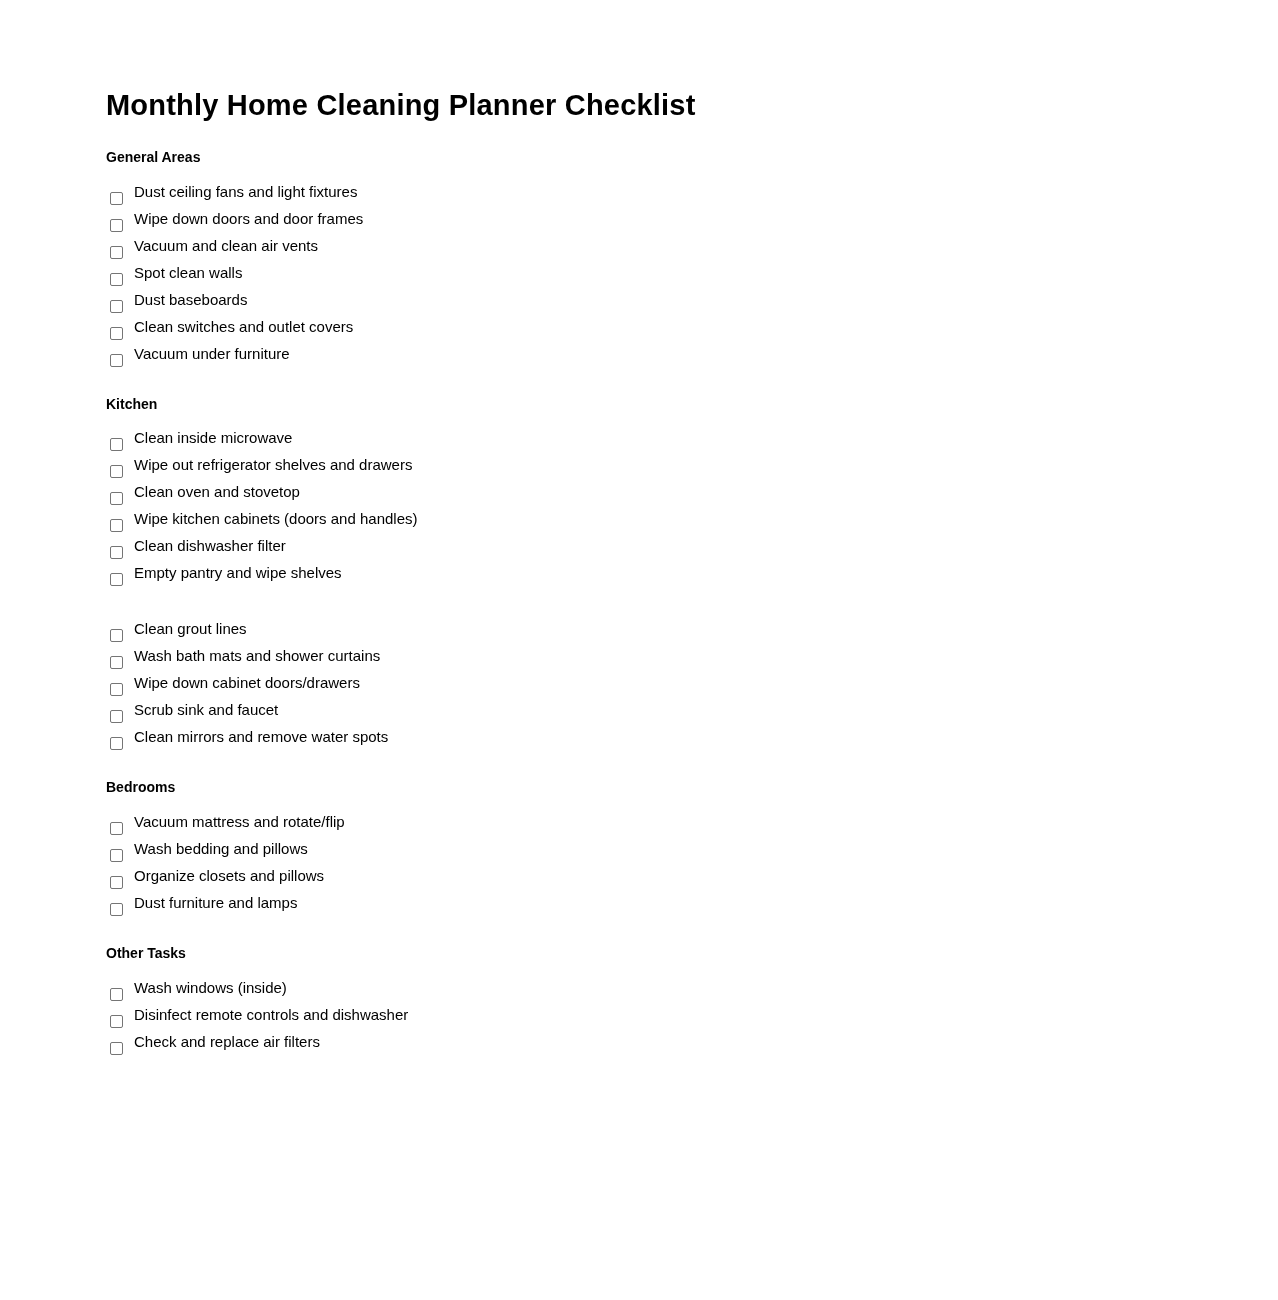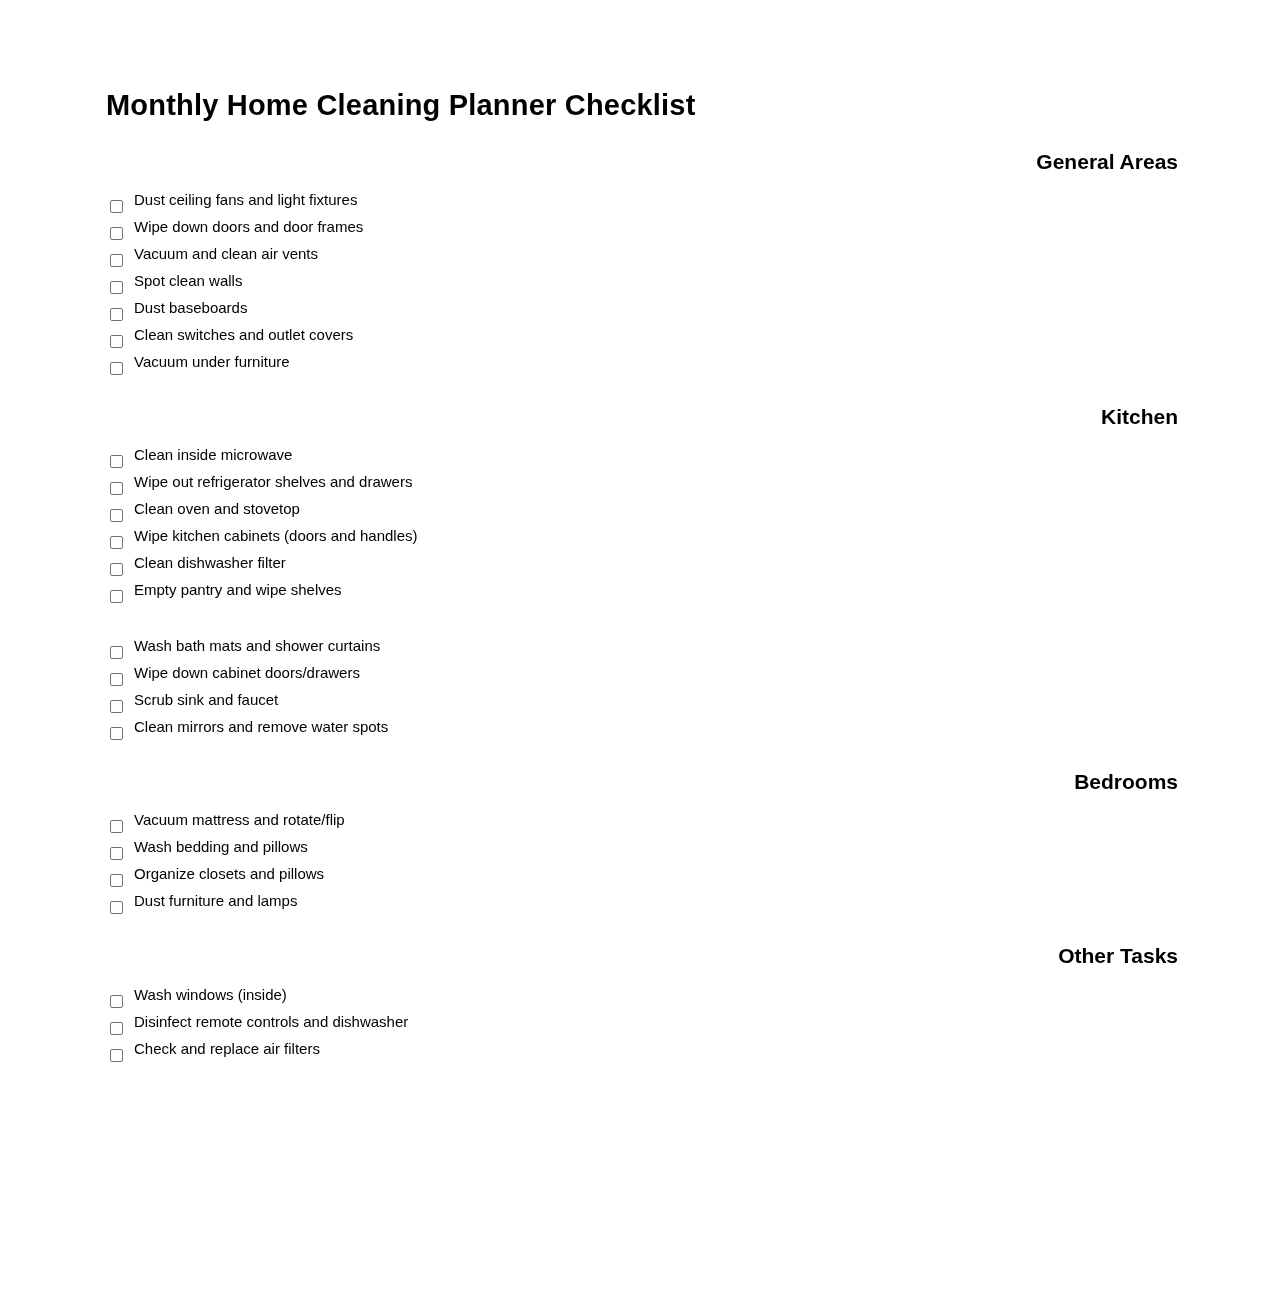--- a/index.html
+++ b/index.html
@@ -18,25 +18,24 @@
     overflow: hidden;
   }
   h1.doc-title {
     font-size: 29px;
     font-weight: bold;
     line-height: 1.2;
     margin: 0 0 26px 0;
     letter-spacing: 0.2px;
   }
   .section h2 {
-    font-size: 21px;
+    font-size: 14px;
     font-weight: bold;
     line-height: 1.2;
     margin: 0 0 12px 0;
-    text-align: right;
   }
   .section ul {
     list-style: none;
     margin: 0 0 29px 0;
     padding: 0;
   }
   .section li {
     display: flex;
     align-items: flex-end;
     height: 27px;
@@ -123,20 +122,24 @@
           <li>
             <span class="checkbox" role="checkbox" aria-checked="false"></span>
             <span class="task-label">Empty pantry and wipe shelves</span>
           </li>
         </ul>
       </div>
       <div class="section">
         <ul>
           <li>
             <span class="checkbox" role="checkbox" aria-checked="false"></span>
+            <span class="task-label">Clean grout lines</span>
+          </li>
+          <li>
+            <span class="checkbox" role="checkbox" aria-checked="false"></span>
             <span class="task-label">Wash bath mats and shower curtains</span>
           </li>
           <li>
             <span class="checkbox" role="checkbox" aria-checked="false"></span>
             <span class="task-label">Wipe down cabinet doors/drawers</span>
           </li>
           <li>
             <span class="checkbox" role="checkbox" aria-checked="false"></span>
             <span class="task-label">Scrub sink and faucet</span>
           </li>

